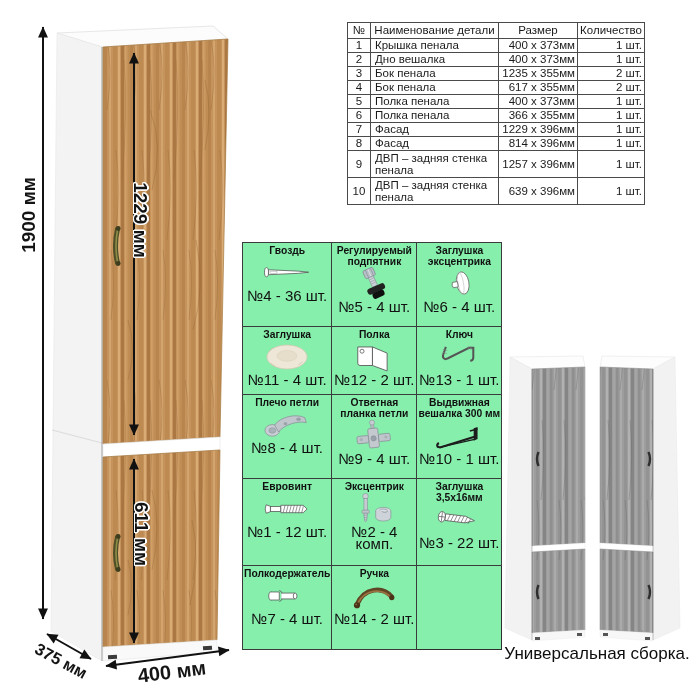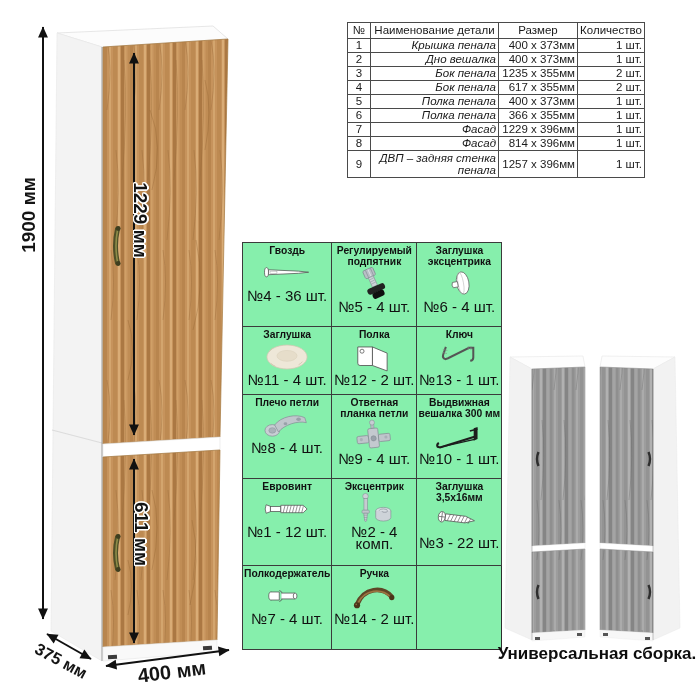--- a/index.html
+++ b/index.html
@@ -18,37 +18,37 @@
   #dim-depth{left:61px;top:661px;transform:translate(-50%,-50%) rotate(28deg);font-size:16.5px;}
 
   
   #parts-table{position:absolute;left:347px;top:22px;border-collapse:collapse;table-layout:fixed;
                font-size:11.5px;line-height:12.5px;z-index:4;background:#fff;border:1.5px solid #3d3d3d;}
   #parts-table td,#parts-table th{border:1px solid #4a4a4a;padding:0 2px;font-weight:normal;
                overflow:hidden;}
   #parts-table th{text-align:center;height:15px;}
   #parts-table td{height:13px;}
   .col-num{text-align:center;}
-  .col-name{text-align:right;padding-left:4px !important;font-style:italic;}
+  .col-name{text-align:left;padding-left:4px !important;}
   .col-size,.col-qty{text-align:right;}
 
   
   #hw-table{position:absolute;left:242px;top:242px;border-collapse:collapse;table-layout:fixed;
             z-index:4;background:#86efac;border:1.5px solid #2e2e2e;}
   #hw-table td{border:1px solid #3b3b3b;padding:0;vertical-align:top;}
   #hw-table td.hw-empty{border:none;background:transparent;}
   .hw-cell{display:flex;flex-direction:column;align-items:center;height:100%;box-sizing:border-box;padding:2px 1px 1px;}
   .hw-title{font-weight:bold;font-size:10.3px;line-height:11px;text-align:center;color:#111;}
   .hw-icon{flex:1;display:flex;align-items:center;justify-content:center;min-height:0;}
   .hw-icon svg{width:62px;height:34px;}
   .hw-count{font-weight:normal;font-size:15px;line-height:12px;text-align:center;color:#111;margin-bottom:1px;}
 
   
   #universal-note{position:absolute;left:497px;top:644px;width:200px;text-align:center;
-                  font-weight:bold;font-size:17px;color:#0d0d0d;z-index:5;}
+                  font-weight:normal;font-size:17px;color:#0d0d0d;z-index:5;}
 </style>
 </head>
 <body>
 
 <div id="canvas">
 
   <svg class="art" viewBox="0 0 700 700" aria-hidden="true">
     <defs>
       <pattern id="wood" width="26" height="340" patternUnits="userSpaceOnUse">
         <rect width="26" height="340" fill="#c6935c"></rect>
@@ -218,20 +218,26 @@
         <td class="col-name">Фасад</td>
         <td class="col-size">814 x 396мм</td>
         <td class="col-qty">1 шт.</td>
       </tr>
       <tr style="height:27px">
         <td class="col-num">9</td>
         <td class="col-name">ДВП – задняя стенка пенала</td>
         <td class="col-size">1257 x 396мм</td>
         <td class="col-qty">1 шт.</td>
       </tr>
+      <tr style="height:27px">
+        <td class="col-num">10</td>
+        <td class="col-name">ДВП – задняя стенка пенала</td>
+        <td class="col-size">639 x 396мм</td>
+        <td class="col-qty">1 шт.</td>
+      </tr>
     </tbody>
   </table>
 
   <table id="hw-table">
     <colgroup>
         <col style="width:85px">
         <col style="width:85px">
         <col style="width:85px">
       </colgroup>
     <tbody>

